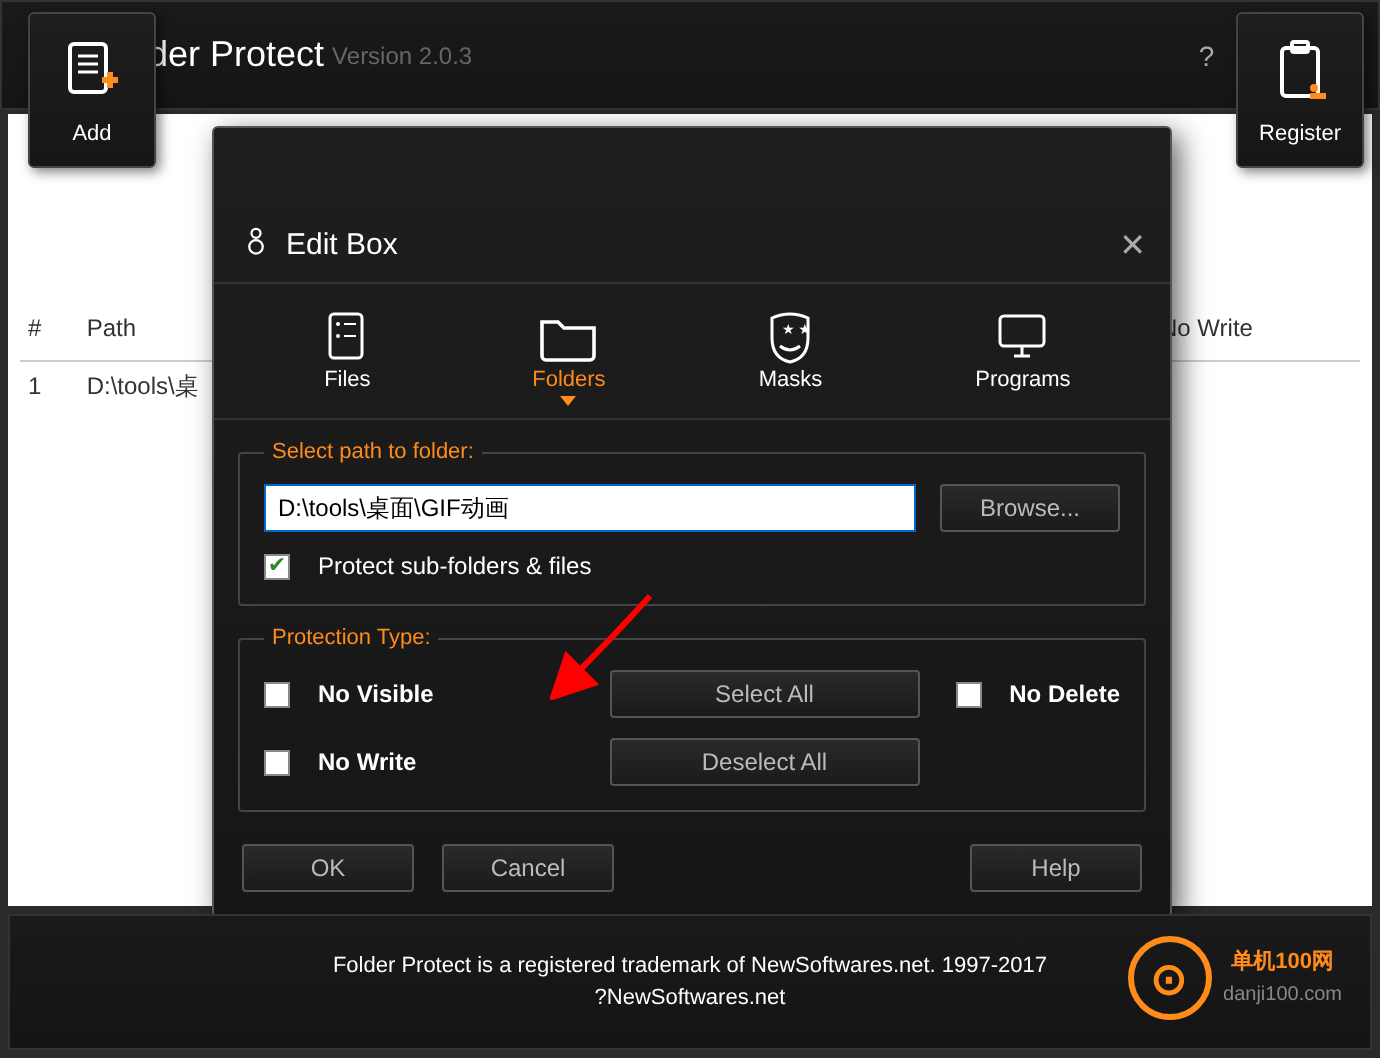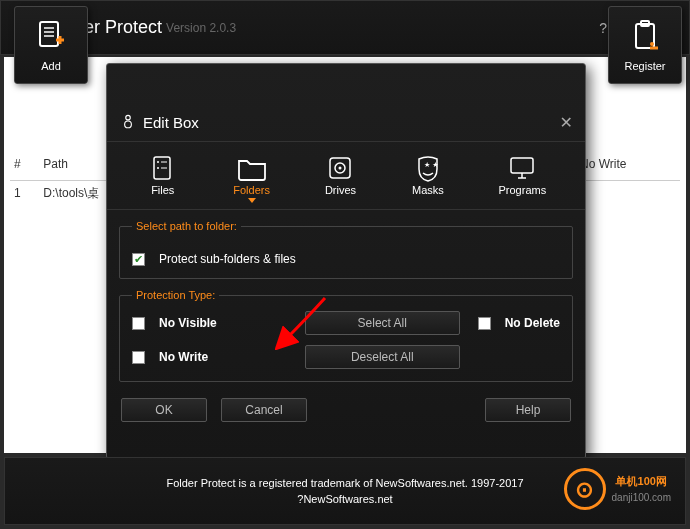--- a/index.html
+++ b/index.html
@@ -7,21 +7,21 @@
   
   .titlebar { height: 55px; background: linear-gradient(#1a1a1a, #151515); border: 1px solid #333; display: flex; align-items: center; padding: 0 12px; }
   .logo-icon svg { width: 28px; height: 28px; }
   .app-title { color: #fff; font-size: 18px; margin-left: 8px; font-weight: 400; }
   .app-version { color: #666; font-size: 12px; margin-left: 4px; }
   .titlebar-right { margin-left: auto; display: flex; gap: 14px; align-items: center; }
   .titlebar-right span, .titlebar-right svg { color: #aaa; cursor: pointer; font-size: 14px; }
   
   .main-area { position: absolute; top: 57px; left: 4px; right: 4px; bottom: 76px; background: #fff; }
   
-  .toolbar-card { position: absolute; top: 6px; left: 14px; width: 74px; height: 78px; background: linear-gradient(#1e1e1e, #161616); border: 1px solid #444; border-radius: 3px; box-shadow: 2px 2px 6px rgba(0,0,0,.5); display: flex; flex-direction: column; align-items: center; justify-content: center; }
+  .toolbar-card { position: absolute; top: 6px; left: 14px; width: 64px; height: 78px; background: linear-gradient(#1e1e1e, #161616); border: 1px solid #444; border-radius: 3px; box-shadow: 2px 2px 6px rgba(0,0,0,.5); display: flex; flex-direction: column; align-items: center; justify-content: center; }
   .toolbar-card.register { left: auto; right: 8px; }
   .toolbar-card .lbl { color: #fff; font-size: 11px; margin-top: 4px; }
   
   .grid-header { position: absolute; top: 100px; left: 6px; right: 6px; height: 24px; border-bottom: 1px solid #ccc; color: #333; font-size: 12px; }
   .grid-header span, .grid-row span { display: inline-block; }
   .col-idx { width: 30px; padding-left: 4px; }
   .col-path { width: 430px; }
   .col-nw { width: 80px; }
   .grid-row { position: absolute; top: 128px; left: 6px; right: 6px; font-size: 12px; color: #333; }
   .grid-row .col-nw { position: absolute; right: 40px; color: #f00; font-size: 14px; font-weight: bold; }
@@ -160,31 +160,20 @@
           <svg width="32" height="30" viewBox="0 0 32 30">
             <path d="M3 8 h8 l3 3 h15 v14 a2 2 0 0 1 -2 2 H5 a2 2 0 0 1 -2 -2 Z" fill="none" stroke="#fff" stroke-width="1.8"></path>
           </svg>
         </span>
       <span class="tl">Folders</span>
         <span class="tri"></span>
     </div>
     <div class="type-tab">
       <span class="ti">
           <svg width="30" height="30" viewBox="0 0 30 30">
-            <rect x="5" y="5" width="20" height="20" rx="3" fill="none" stroke="#fff" stroke-width="1.5"></rect>
-            <circle cx="15" cy="15" r="5" fill="none" stroke="#fff" stroke-width="1.5"></circle>
-            <circle cx="15" cy="15" r="1.5" fill="#fff"></circle>
-          </svg>
-        </span>
-      <span class="tl">Drives</span>
-        <span class="tri"></span>
-    </div>
-    <div class="type-tab">
-      <span class="ti">
-          <svg width="30" height="30" viewBox="0 0 30 30">
             <path d="M6 6 Q15 2 24 6 V16 Q24 26 15 28 Q6 26 6 16 Z" fill="none" stroke="#fff" stroke-width="1.5"></path>
             <text x="11" y="14" fill="#fff" font-size="7">★ ★</text>
             <path d="M10 20 Q15 24 20 20" fill="none" stroke="#fff" stroke-width="1.5"></path>
           </svg>
         </span>
       <span class="tl">Masks</span>
         <span class="tri"></span>
     </div>
     <div class="type-tab">
       <span class="ti">
@@ -194,20 +183,24 @@
             <line x1="15" y1="20" x2="15" y2="25" stroke="#fff" stroke-width="1.5"></line>
           </svg>
         </span>
       <span class="tl">Programs</span>
         <span class="tri"></span>
     </div>
   </div>
 
   <fieldset>
     <legend>Select path to folder:</legend>
+    <div class="path-row">
+      <input class="path-input" value="D:\tools\桌面\GIF动画" style="">
+      <button class="dark-btn wide">Browse...</button>
+    </div>
     <div class="chk sub-row">
       <span class="box on"></span>
       <span class="cl">Protect sub-folders &amp; files</span>
     </div>
   </fieldset>
 
   <fieldset>
     <legend>Protection Type:</legend>
     <div class="prot-grid">
       <div class="chk bold">

